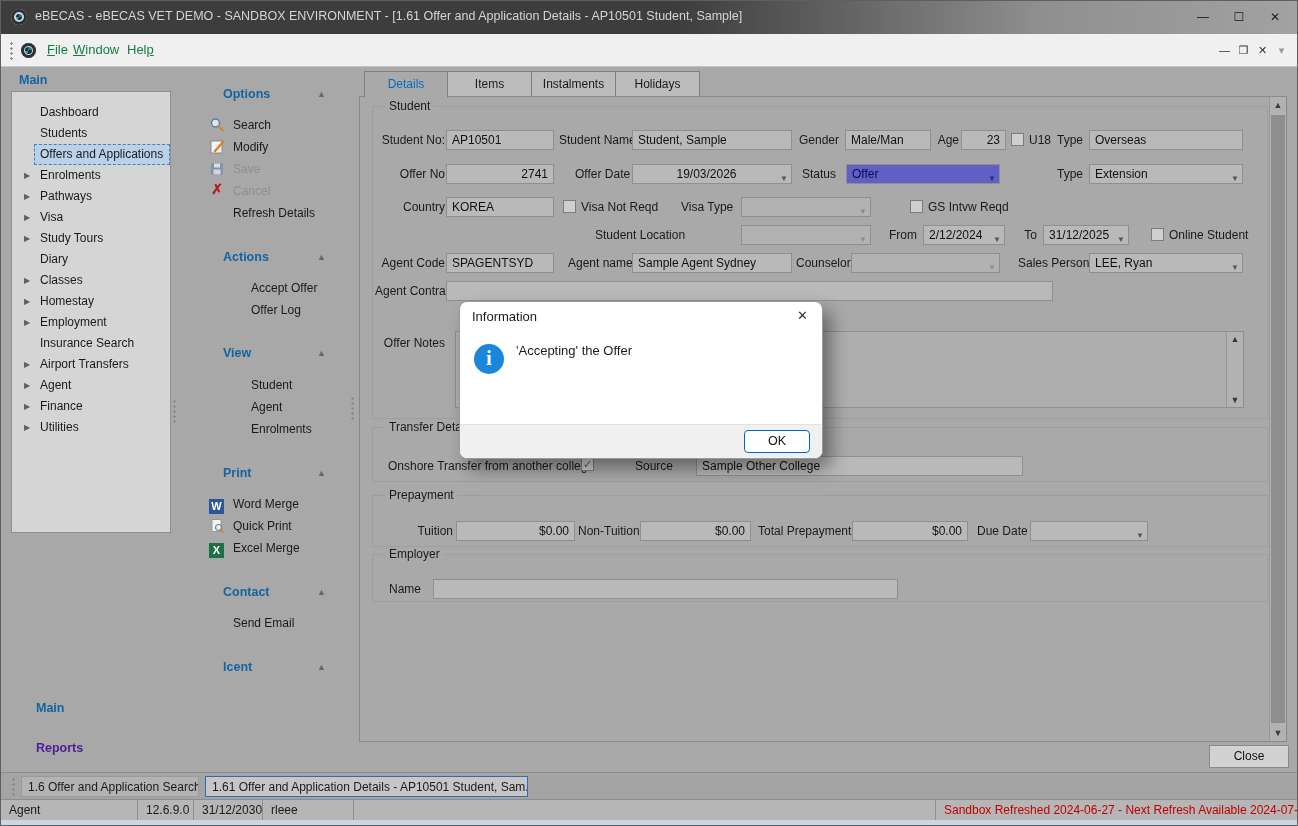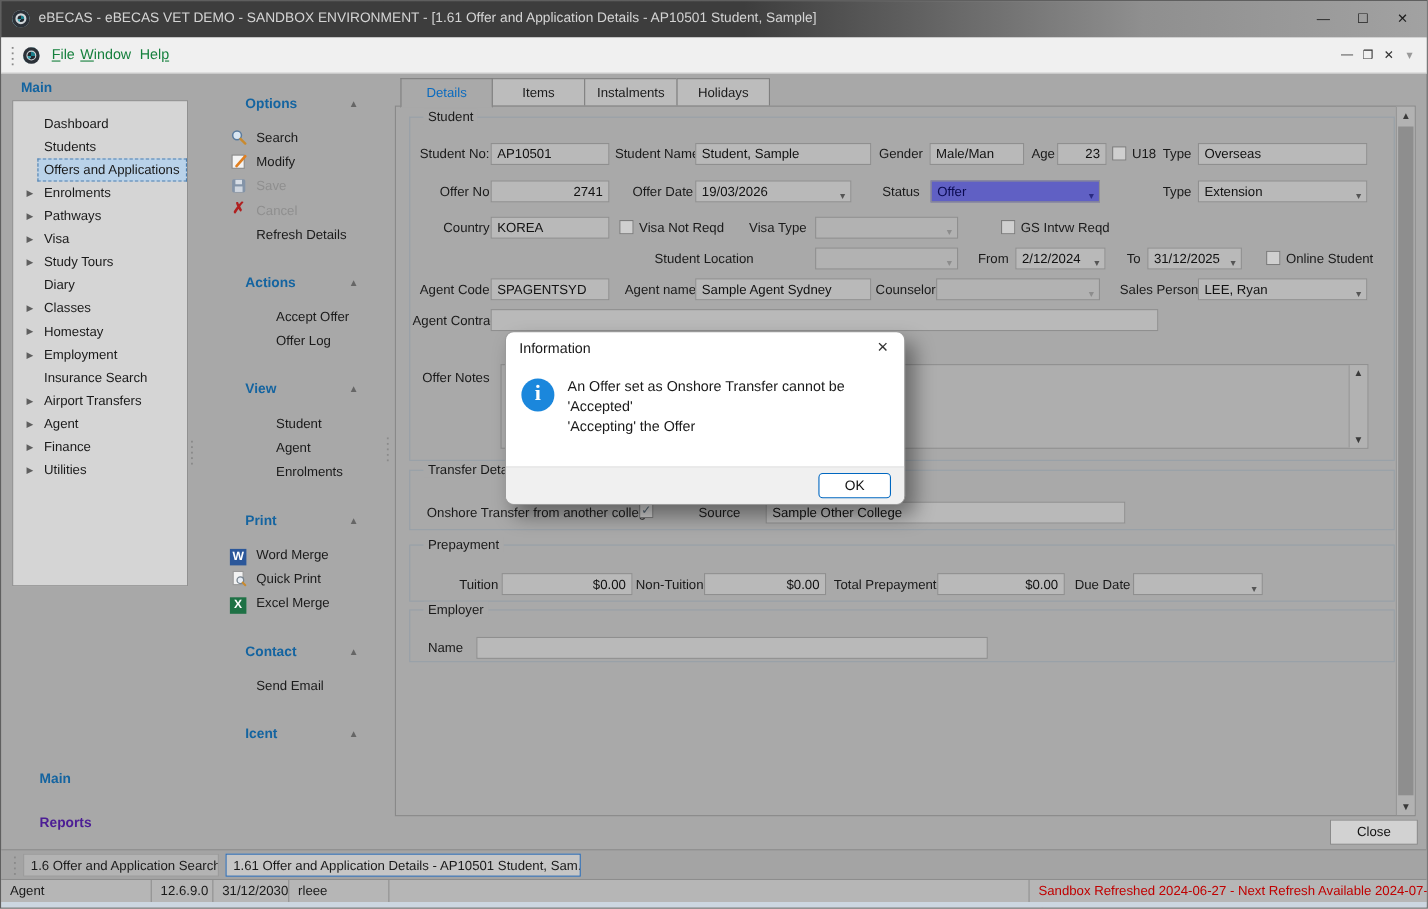--- a/index.html
+++ b/index.html
@@ -229,21 +229,21 @@
       <span class="lbl" style="left:562px; top:26px; width:24px;">Age</span>
       <div class="tb num" style="left:588px; top:23px; width:45px;"><span>23</span></div>
       <span class="cb" style="left:638px; top:26px;"></span>
       <span class="lbl la" style="left:656px; top:26px; width:30px;">U18</span>
       <span class="lbl" style="left:684px; top:26px; width:26px;">Type</span>
       <div class="tb" style="left:716px; top:23px; width:154px;"><span>Overseas</span></div>
 
       <span class="lbl" style="left:8px; top:60px; width:64px;">Offer No</span>
       <div class="tb num" style="left:73px; top:57px; width:108px;"><span>2741</span></div>
       <span class="lbl" style="left:202px; top:60px; width:54px;">Offer Date</span>
-      <div class="tb combo" style="left:259px; top:57px; width:142px;"><span>19/03/2026</span><span class="arr">▼</span></div>
+      <div class="tb combo" style="left:259px; top:57px; width:160px;text-align:center;"><span>19/03/2026</span><span class="arr">▼</span></div>
       <span class="lbl" style="left:428px; top:60px; width:35px;">Status</span>
       <div class="tb combo sel" style="left:473px; top:57px; width:154px;"><span>Offer</span><span class="arr">▼</span></div>
       <span class="lbl" style="left:684px; top:60px; width:26px;">Type</span>
       <div class="tb combo" style="left:716px; top:57px; width:154px;"><span>Extension</span><span class="arr">▼</span></div>
 
       <span class="lbl" style="left:8px; top:93px; width:64px;">Country</span>
       <div class="tb" style="left:73px; top:90px; width:108px;"><span>KOREA</span></div>
       <span class="cb" style="left:190px; top:93px;"></span>
       <span class="lbl la" style="left:208px; top:93px; width:90px;">Visa Not Reqd</span>
       <span class="lbl" style="left:308px; top:93px; width:50px;">Visa Type</span>
@@ -331,21 +331,20 @@
     <div class="scell" style="left:353px; width:582px;"></div>
     <div class="sandbox">Sandbox Refreshed 2024-06-27 - Next Refresh Available 2024-07-27</div>
   </div>
   <div class="bottomstrip"></div>
 
   <div class="dialog">
     <span class="dlg-title">Information</span>
     <span class="dlg-x">✕</span>
     <span class="dlg-ico">i</span>
     <div class="dlg-text">
-      <div>An Offer set as Onshore Transfer cannot be 'Accepted'</div>
       <div>'Accepting' the Offer</div>
     </div>
     <div class="dlg-footer">
       <div class="dlg-ok">OK</div>
     </div>
   </div>
 
 </div>
 
 </body></html>

